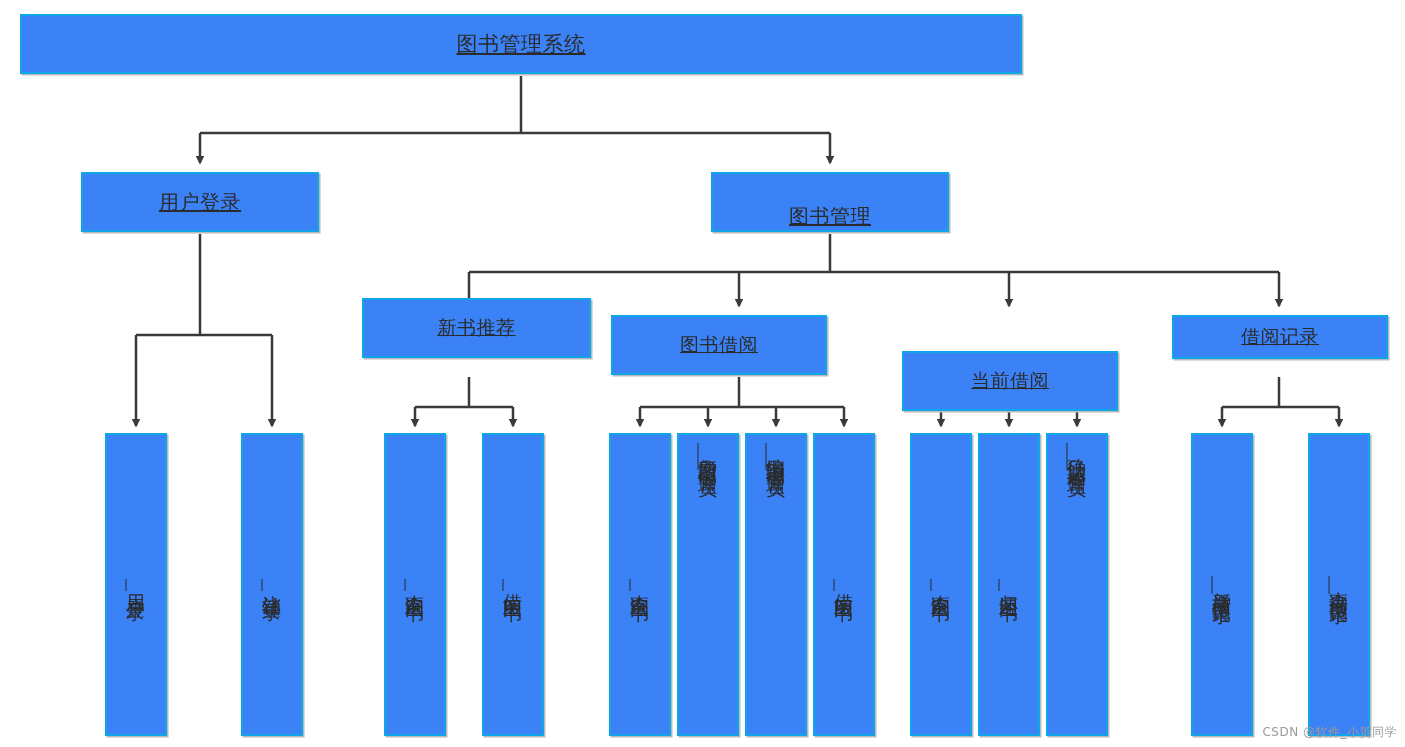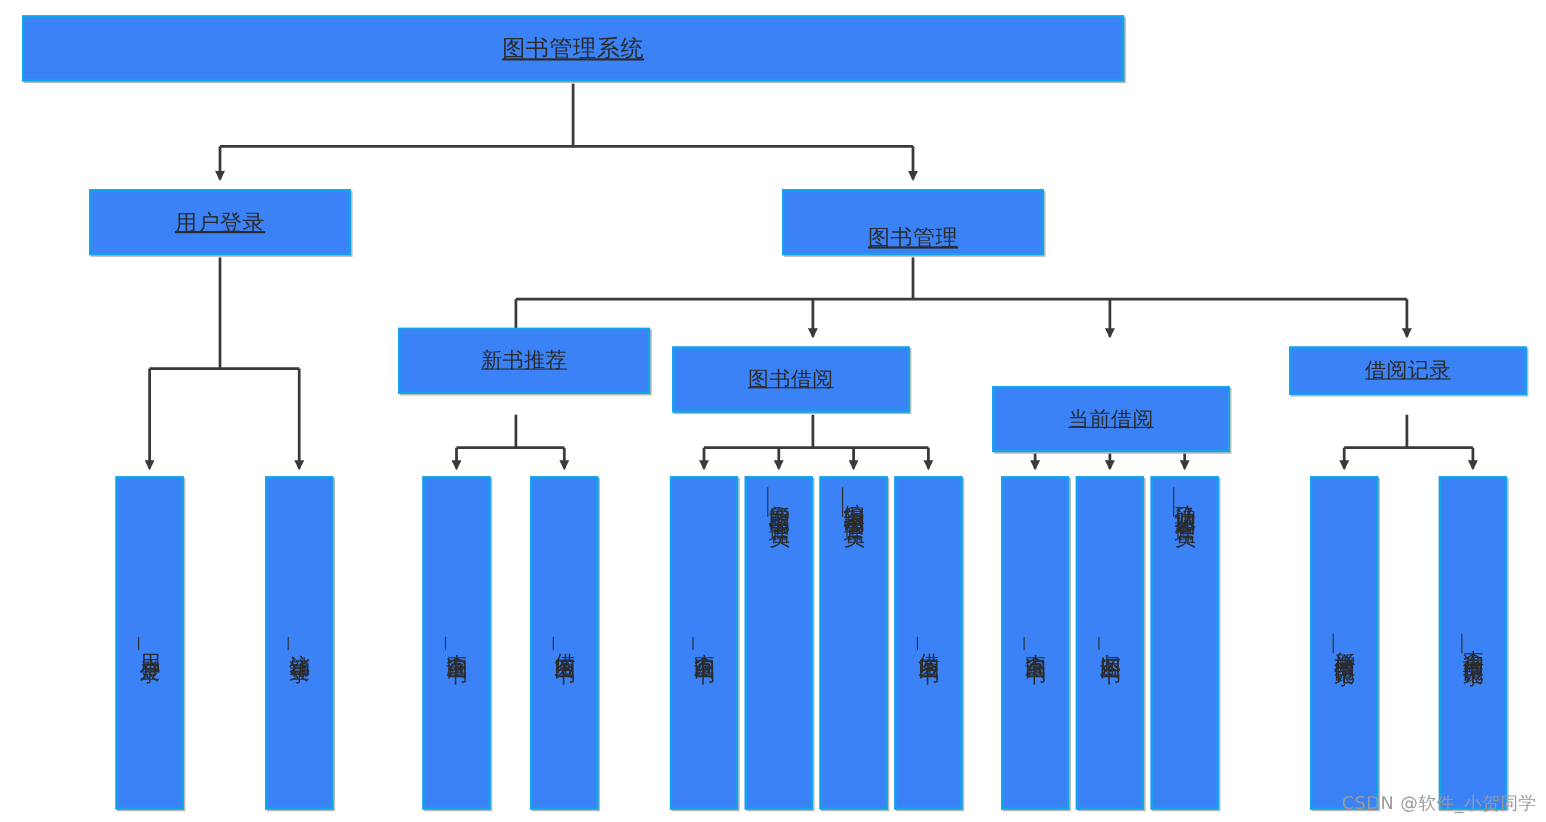--- a/index.html
+++ b/index.html
@@ -68,21 +68,21 @@
     text-align: center;
   }
   .node.leaf.center-text {
     align-items: center;
   }
   
   #watermark {
     position: absolute;
     right: 8px;
     bottom: 6px;
-    font-size: 16px;
+    font-size: 12px;
     color: #9a9a9a;
     letter-spacing: 0.5px;
     white-space: nowrap;
   }
 </style>
 </head>
 <body>
 
 <div id="diagram-root">
 

